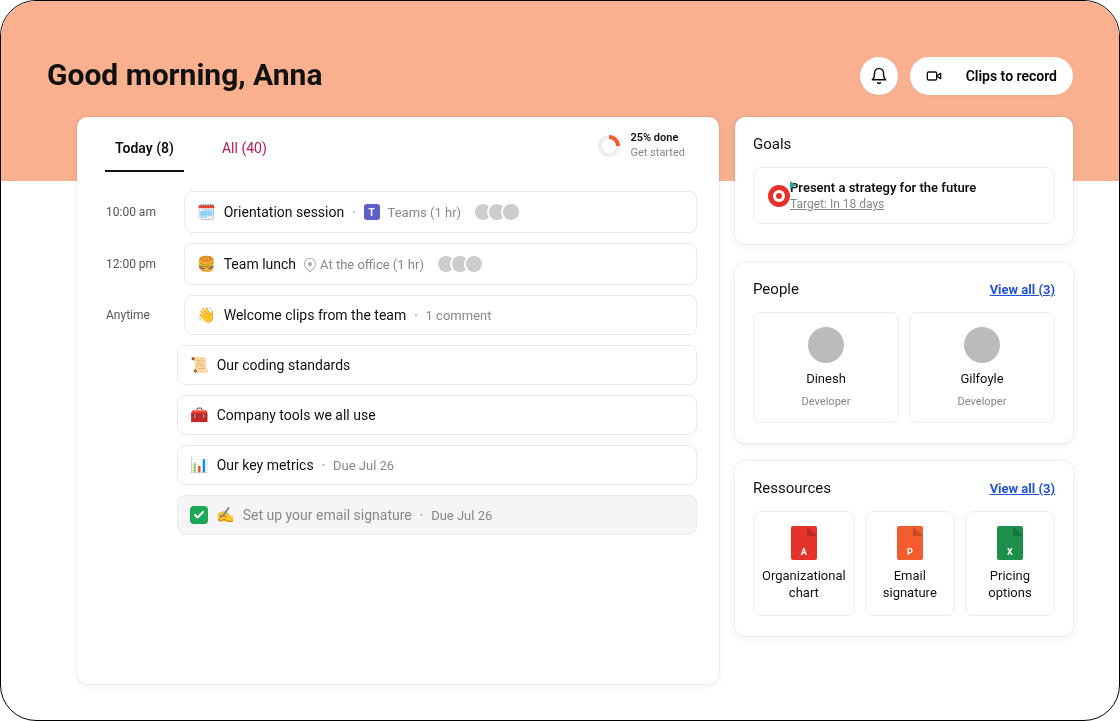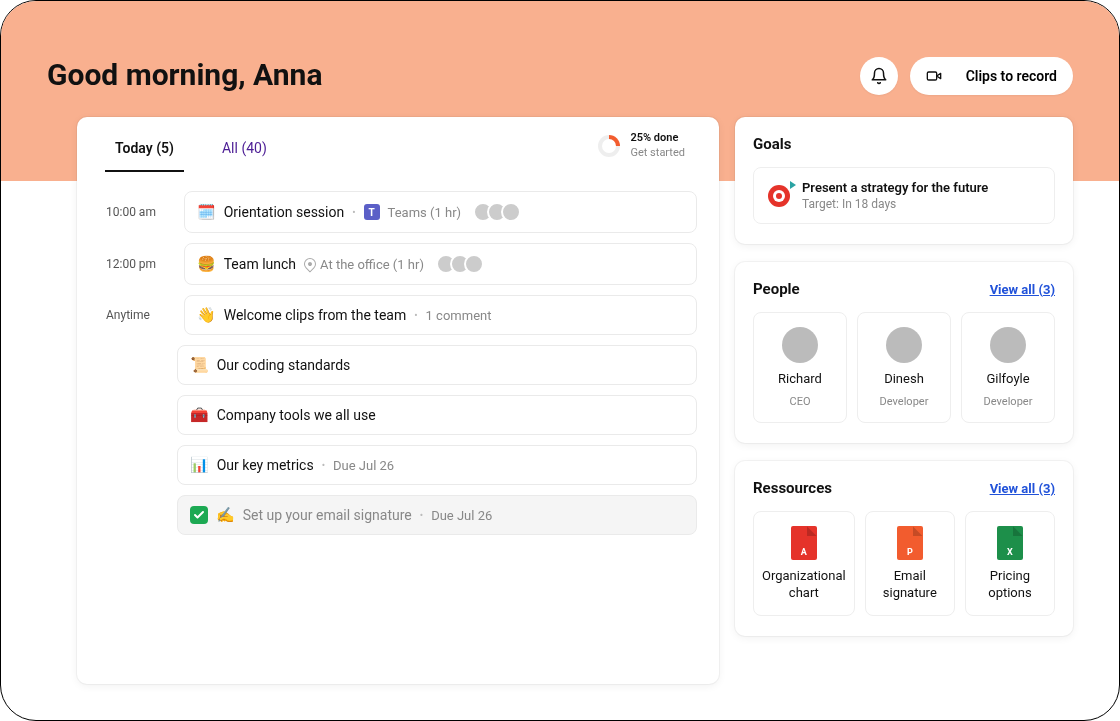--- a/index.html
+++ b/index.html
@@ -30,21 +30,21 @@
   .main-card {
     flex: 0 0 642px; background: #fff; border-radius: 10px;
     box-shadow: 0 2px 8px rgba(0,0,0,.06), 0 0 0 1px rgba(0,0,0,.04);
     display: flex; flex-direction: column; overflow: hidden;
   }
   .tabs-row {
     display: flex; align-items: center; padding: 0 28px; height: 58px;
     border-bottom: 1px solid transparent; position: relative;
   }
   .tab {
-    padding: 20px 10px 16px; font-size: 14px; color: #4c1d95; cursor: pointer;
+    padding: 20px 10px 16px; font-size: 14px; color: #be185d; cursor: pointer;
     position: relative; margin-right: 28px;
   }
   .tab.active { color: #111; font-weight: 600; }
   .tab.active::after {
     content: ""; position: absolute; left: 0; right: 0; bottom: 0; height: 2px; background: #111;
   }
   .progress-block { margin-left: auto; display: flex; align-items: center; gap: 10px; padding-right: 6px; }
   .progress-ring {
     width: 22px; height: 22px; border-radius: 50%;
     background: conic-gradient(#f25c2e 0 25%, #eee 25% 100%);
@@ -81,44 +81,44 @@
     width: 18px; height: 18px; border-radius: 4px; background: #1ca953;
     display: flex; align-items: center; justify-content: center; flex-shrink: 0;
   }
   .side { flex: 1; display: flex; flex-direction: column; gap: 18px; }
   .card {
     background: #fff; border-radius: 10px;
     box-shadow: 0 2px 8px rgba(0,0,0,.06), 0 0 0 1px rgba(0,0,0,.04);
     padding: 18px 18px 20px;
   }
   .card-header { display: flex; justify-content: space-between; align-items: center; margin-bottom: 14px; }
-  .card-title { font-size: 15px; font-weight: 700; color: #111; }
+  .card-title { font-size: 15px; font-weight: 400; color: #111; }
   .view-all { font-size: 13px; color: #2152d9; text-decoration: underline; cursor: pointer; font-weight: bold; }
   .goal-row {
-    display: flex; gap: 12px; align-items: center; border: 1px solid #eee;
+    display: flex; gap: 0; align-items: center; border: 1px solid #eee;
     border-radius: 8px; padding: 12px 14px; cursor: pointer;
   }
   .goal-icon {
     width: 22px; height: 22px; border-radius: 50%; background: #e5332a;
     position: relative; flex-shrink: 0;
   }
   .goal-icon::after {
     content: ""; position: absolute; inset: 5px; background: #fff; border-radius: 50%;
   }
   .goal-icon::before {
     content: ""; position: absolute; top: 8px; left: 8px; width: 6px; height: 6px;
     background: #e5332a; border-radius: 50%; z-index: 2;
   }
   .goal-flag {
     position: absolute; top: -4px; right: -6px; width: 0; height: 0;
     border-left: 6px solid #2aa3a3; border-top: 4px solid transparent; border-bottom: 4px solid transparent;
     z-index: 3;
   }
   .goal-text .gt-title { font-size: 13px; font-weight: 600; color: #111; }
-  .goal-text .gt-sub { font-size: 12px; color: #888; margin-top: 2px; }
+  .goal-text .gt-sub { font-size: 12px; color: #888; margin-top: 2px; text-decoration: underline; }
   .tile-grid { display: flex; gap: 10px; }
   .tile {
     flex: 1; border: 1px solid #eee; border-radius: 8px; padding: 14px 8px;
     display: flex; flex-direction: column; align-items: center; gap: 8px; cursor: pointer;
     text-align: center;
   }
   .tile .av-lg { width: 36px; height: 36px; border-radius: 50%; background: #bbb; }
   .tile-name { font-size: 13px; color: #111; line-height: 1.25; }
   .tile-role { font-size: 11px; color: #888; }
   .file-ico { width: 26px; height: 34px; position: relative; border-radius: 2px; }
@@ -174,21 +174,21 @@
           </svg>
         <span>Clips to record</span>
       </div>
     </div>
   </div>
 
   <div class="content">
 
     <div class="main-card">
       <div class="tabs-row">
-        <div class="tab active">Today (5)</div>
+        <div class="tab active">Today (8)</div>
         <div class="tab">All (40)</div>
         <div class="progress-block">
           <div class="progress-ring"></div>
           <div class="progress-text">
             <span class="pct">25% done</span>
             <span class="sub">Get started</span>
           </div>
         </div>
       </div>
 
@@ -294,25 +294,20 @@
         </div>
       </div>
 
       <div class="card">
         <div class="card-header">
           <div class="card-title">People</div>
           <a class="view-all">View all (3)</a>
         </div>
         <div class="tile-grid">
           <div class="tile">
-            <span class="av-lg p1"></span>
-            <span class="tile-name">Richard</span>
-            <span class="tile-role">CEO</span>
-          </div>
-          <div class="tile">
             <span class="av-lg p2"></span>
             <span class="tile-name">Dinesh</span>
             <span class="tile-role">Developer</span>
           </div>
           <div class="tile">
             <span class="av-lg p3"></span>
             <span class="tile-name">Gilfoyle</span>
             <span class="tile-role">Developer</span>
           </div>
         </div>

